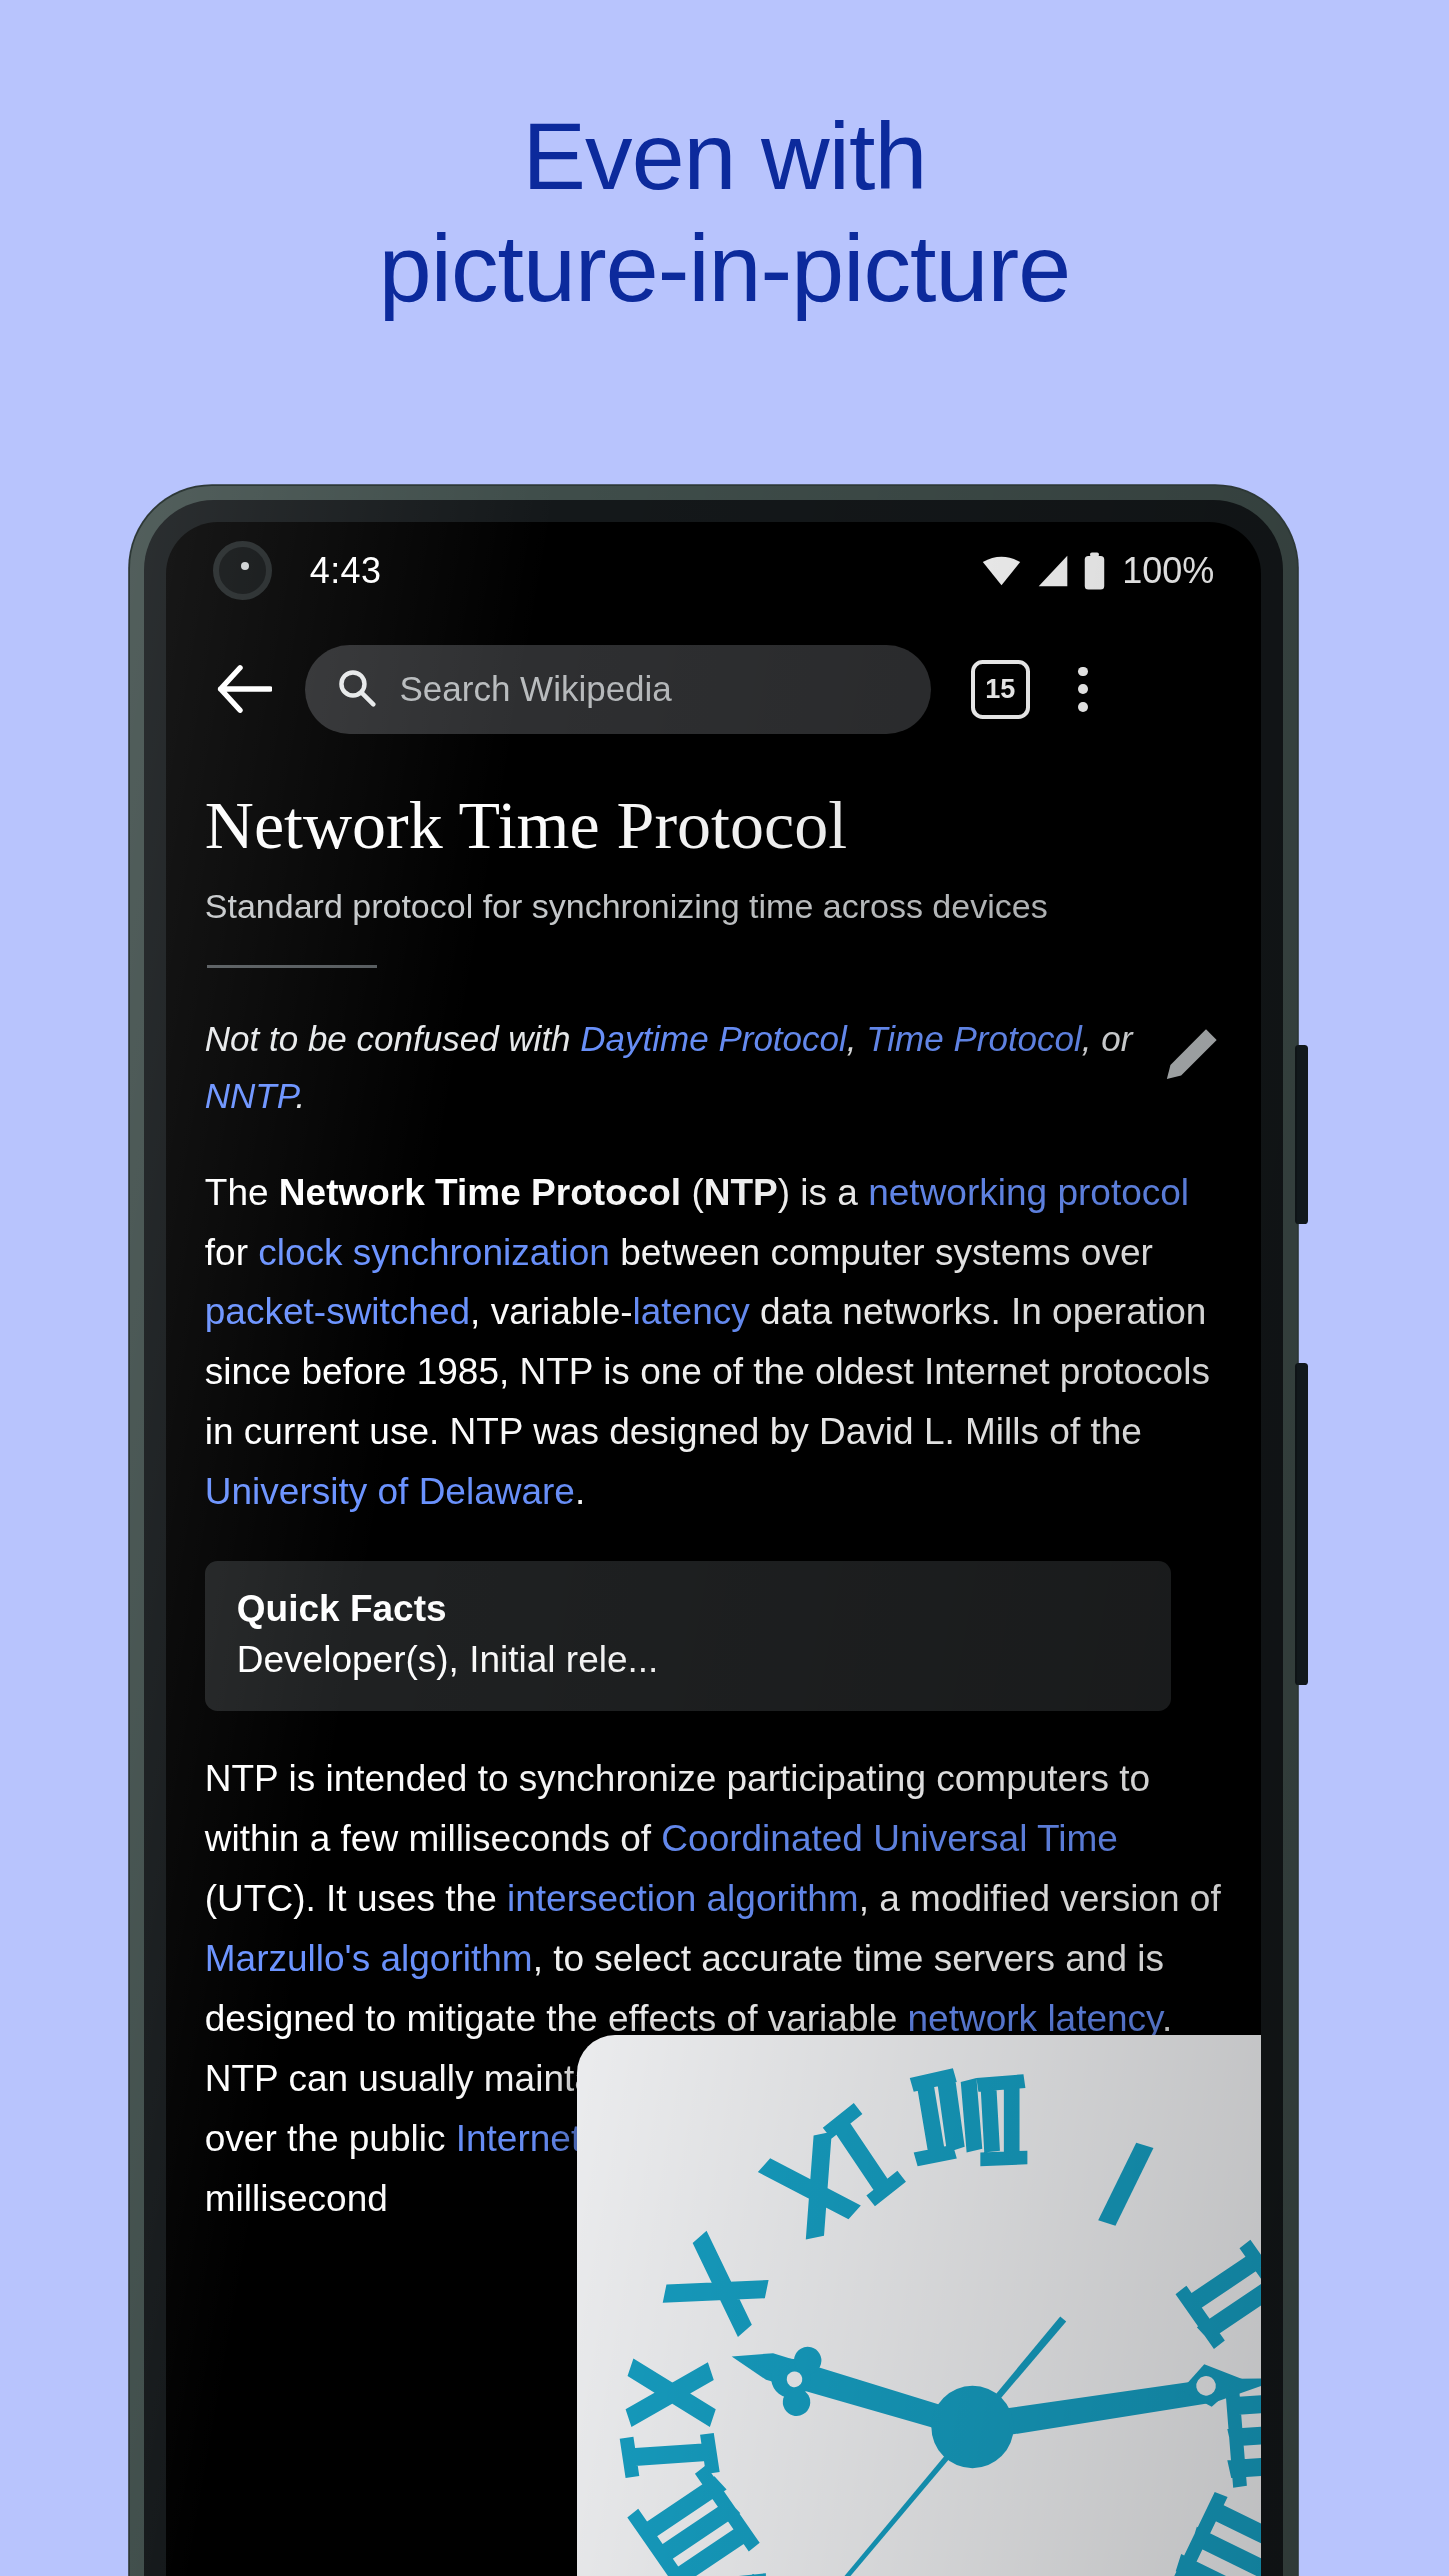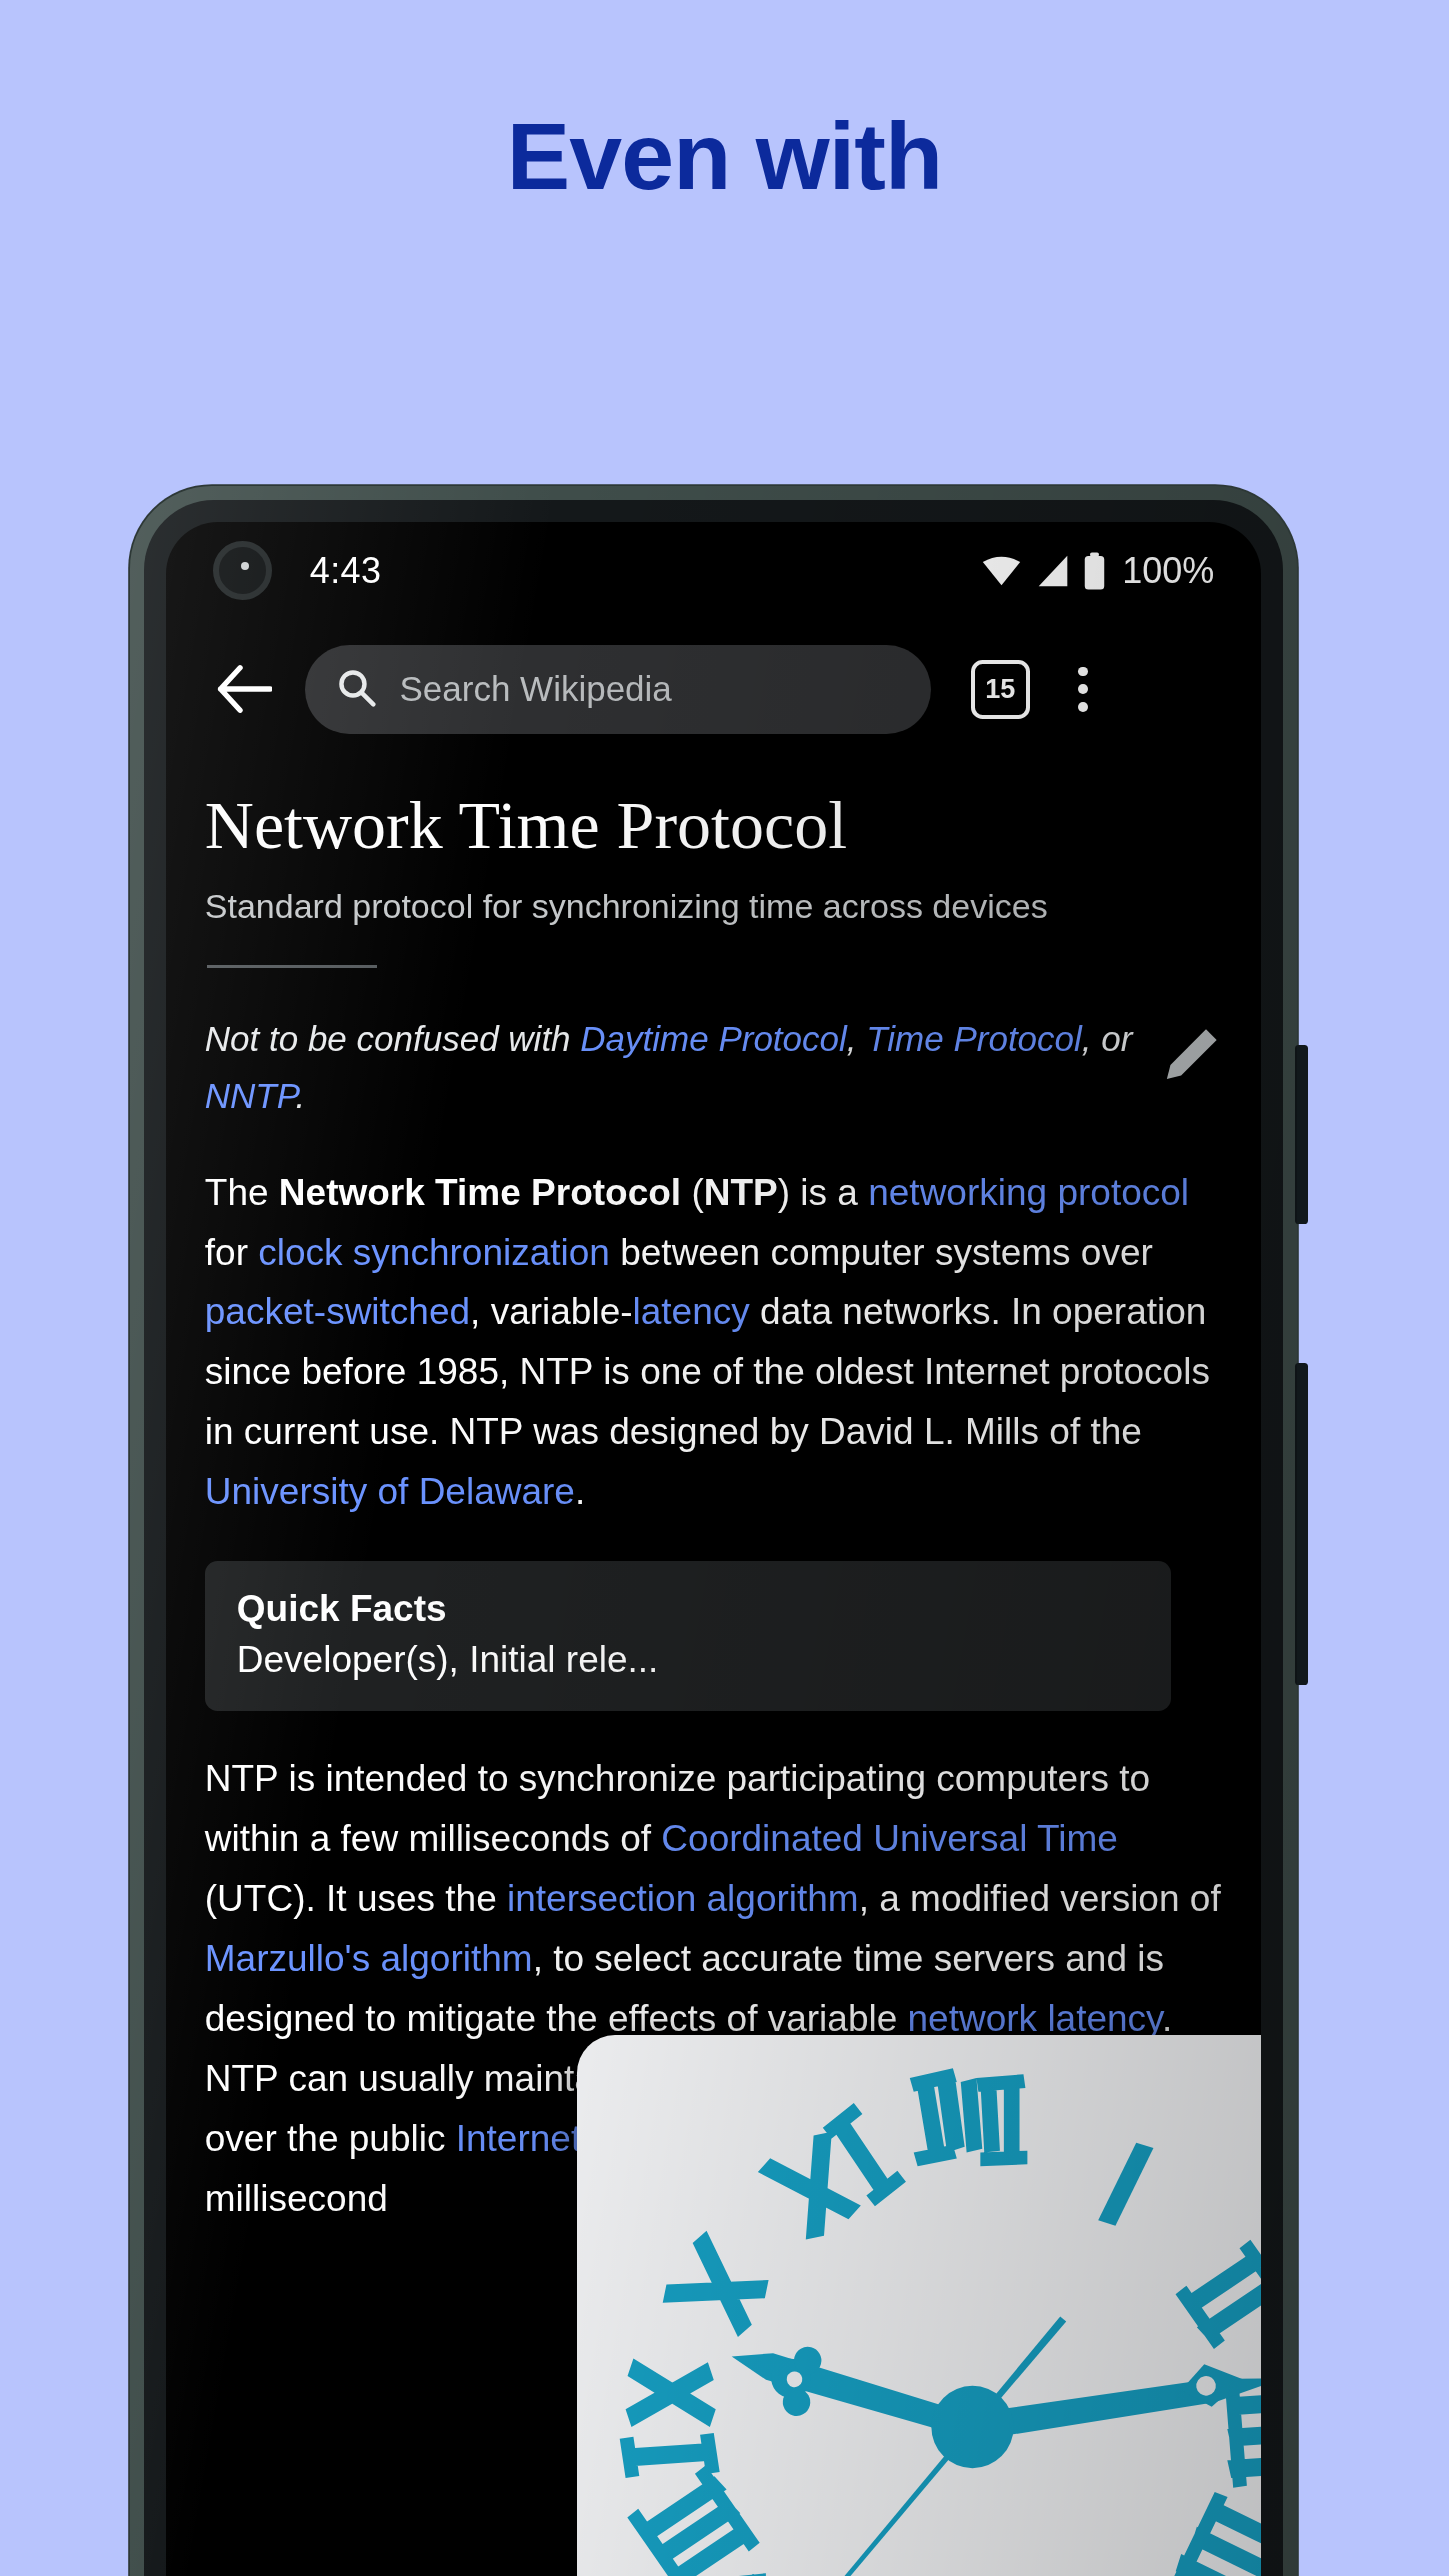--- a/index.html
+++ b/index.html
@@ -11,21 +11,21 @@
     position:relative;
   }
 
   
   #promo-headline {
     position:absolute;
     top:100px; left:0; width:100%;
     text-align:center;
     color:#0c2a9c;
     font-size:95px;
-    font-weight:bold;
+    font-weight:normal;
     line-height:1.18;
     letter-spacing:-0.9px;
     padding:0 63px;
   }
 
   
   #phone-device {
     position:absolute;
     left:130px;
     top:486px;
@@ -230,20 +230,21 @@
     box-shadow:0 12.5px 41px rgba(0,0,0,.55);
     overflow:hidden;
   }
   #pip-window svg{ display:block; width:100%; height:100%; }
 </style>
 </head>
 <body>
 
 <div id="promo-headline">
   <div>Even with</div>
+  <div>picture-in-picture</div>
 </div>
 
 <div id="phone-device">
 
   <div class="side-button" id="side-button-volume"></div>
   <div class="side-button" id="side-button-power"></div>
 
   <div id="phone-bezel">
     <div id="phone-screen">
 

